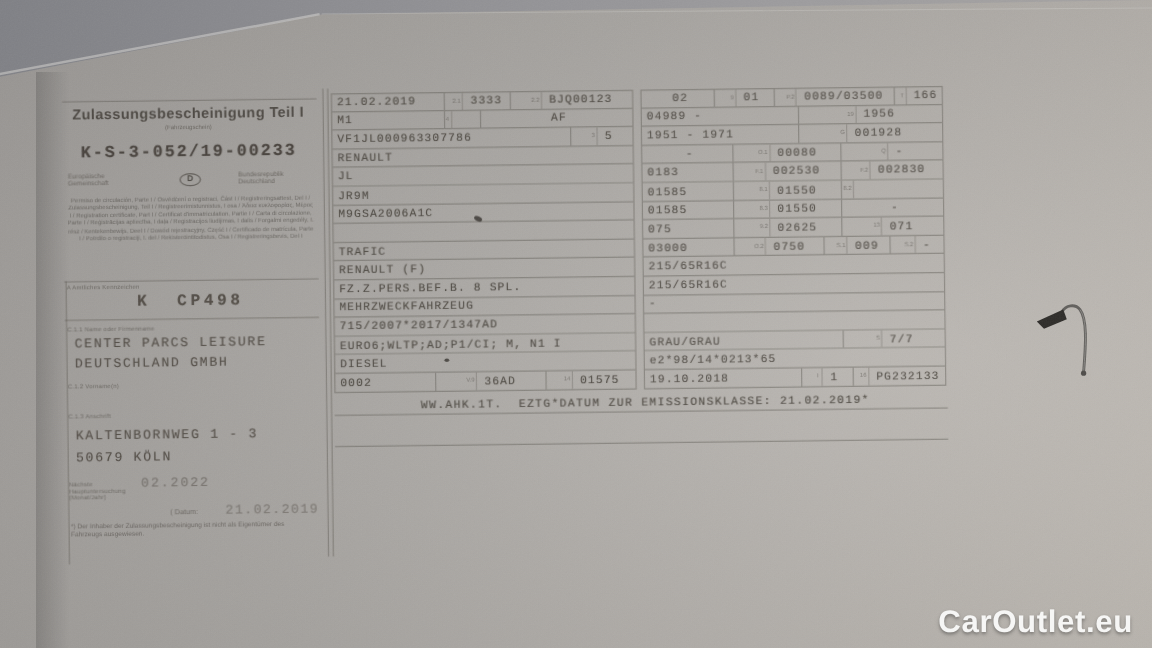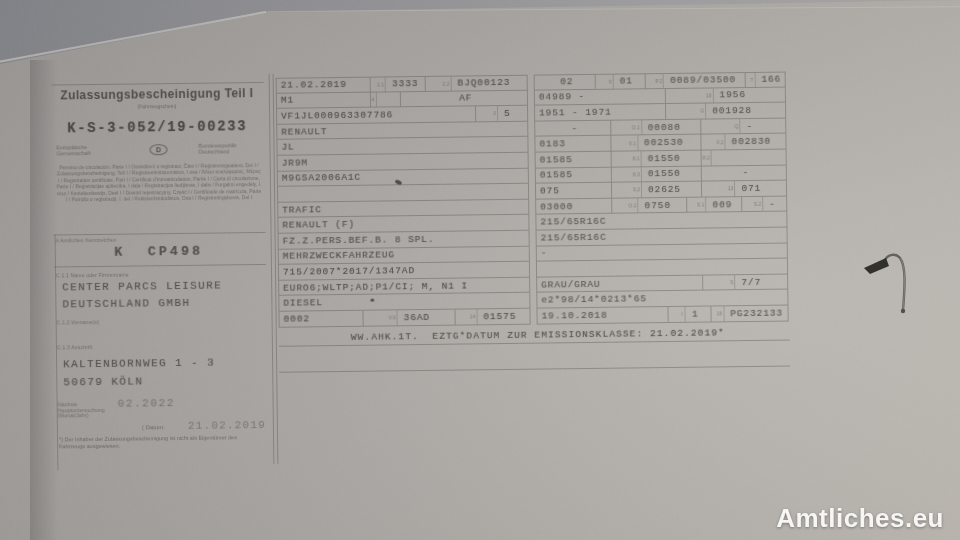--- a/index.html
+++ b/index.html
@@ -436,14 +436,14 @@
     <filter id="grainf">
         <feTurbulence type="fractalNoise" baseFrequency="0.9" numOctaves="2" stitchTiles="stitch"></feTurbulence>
       <feColorMatrix type="saturate" values="0"></feColorMatrix>
       <feComponentTransfer>
           <feFuncA type="linear" slope="0.13"></feFuncA>
         </feComponentTransfer>
     </filter>
     <rect width="960" height="540" filter="url(#grainf)"></rect>
   </svg>
 
-  <div class="watermark">Amtliches.eu</div>
+  <div class="watermark">CarOutlet.eu</div>
 </div>
 
 </body></html>

